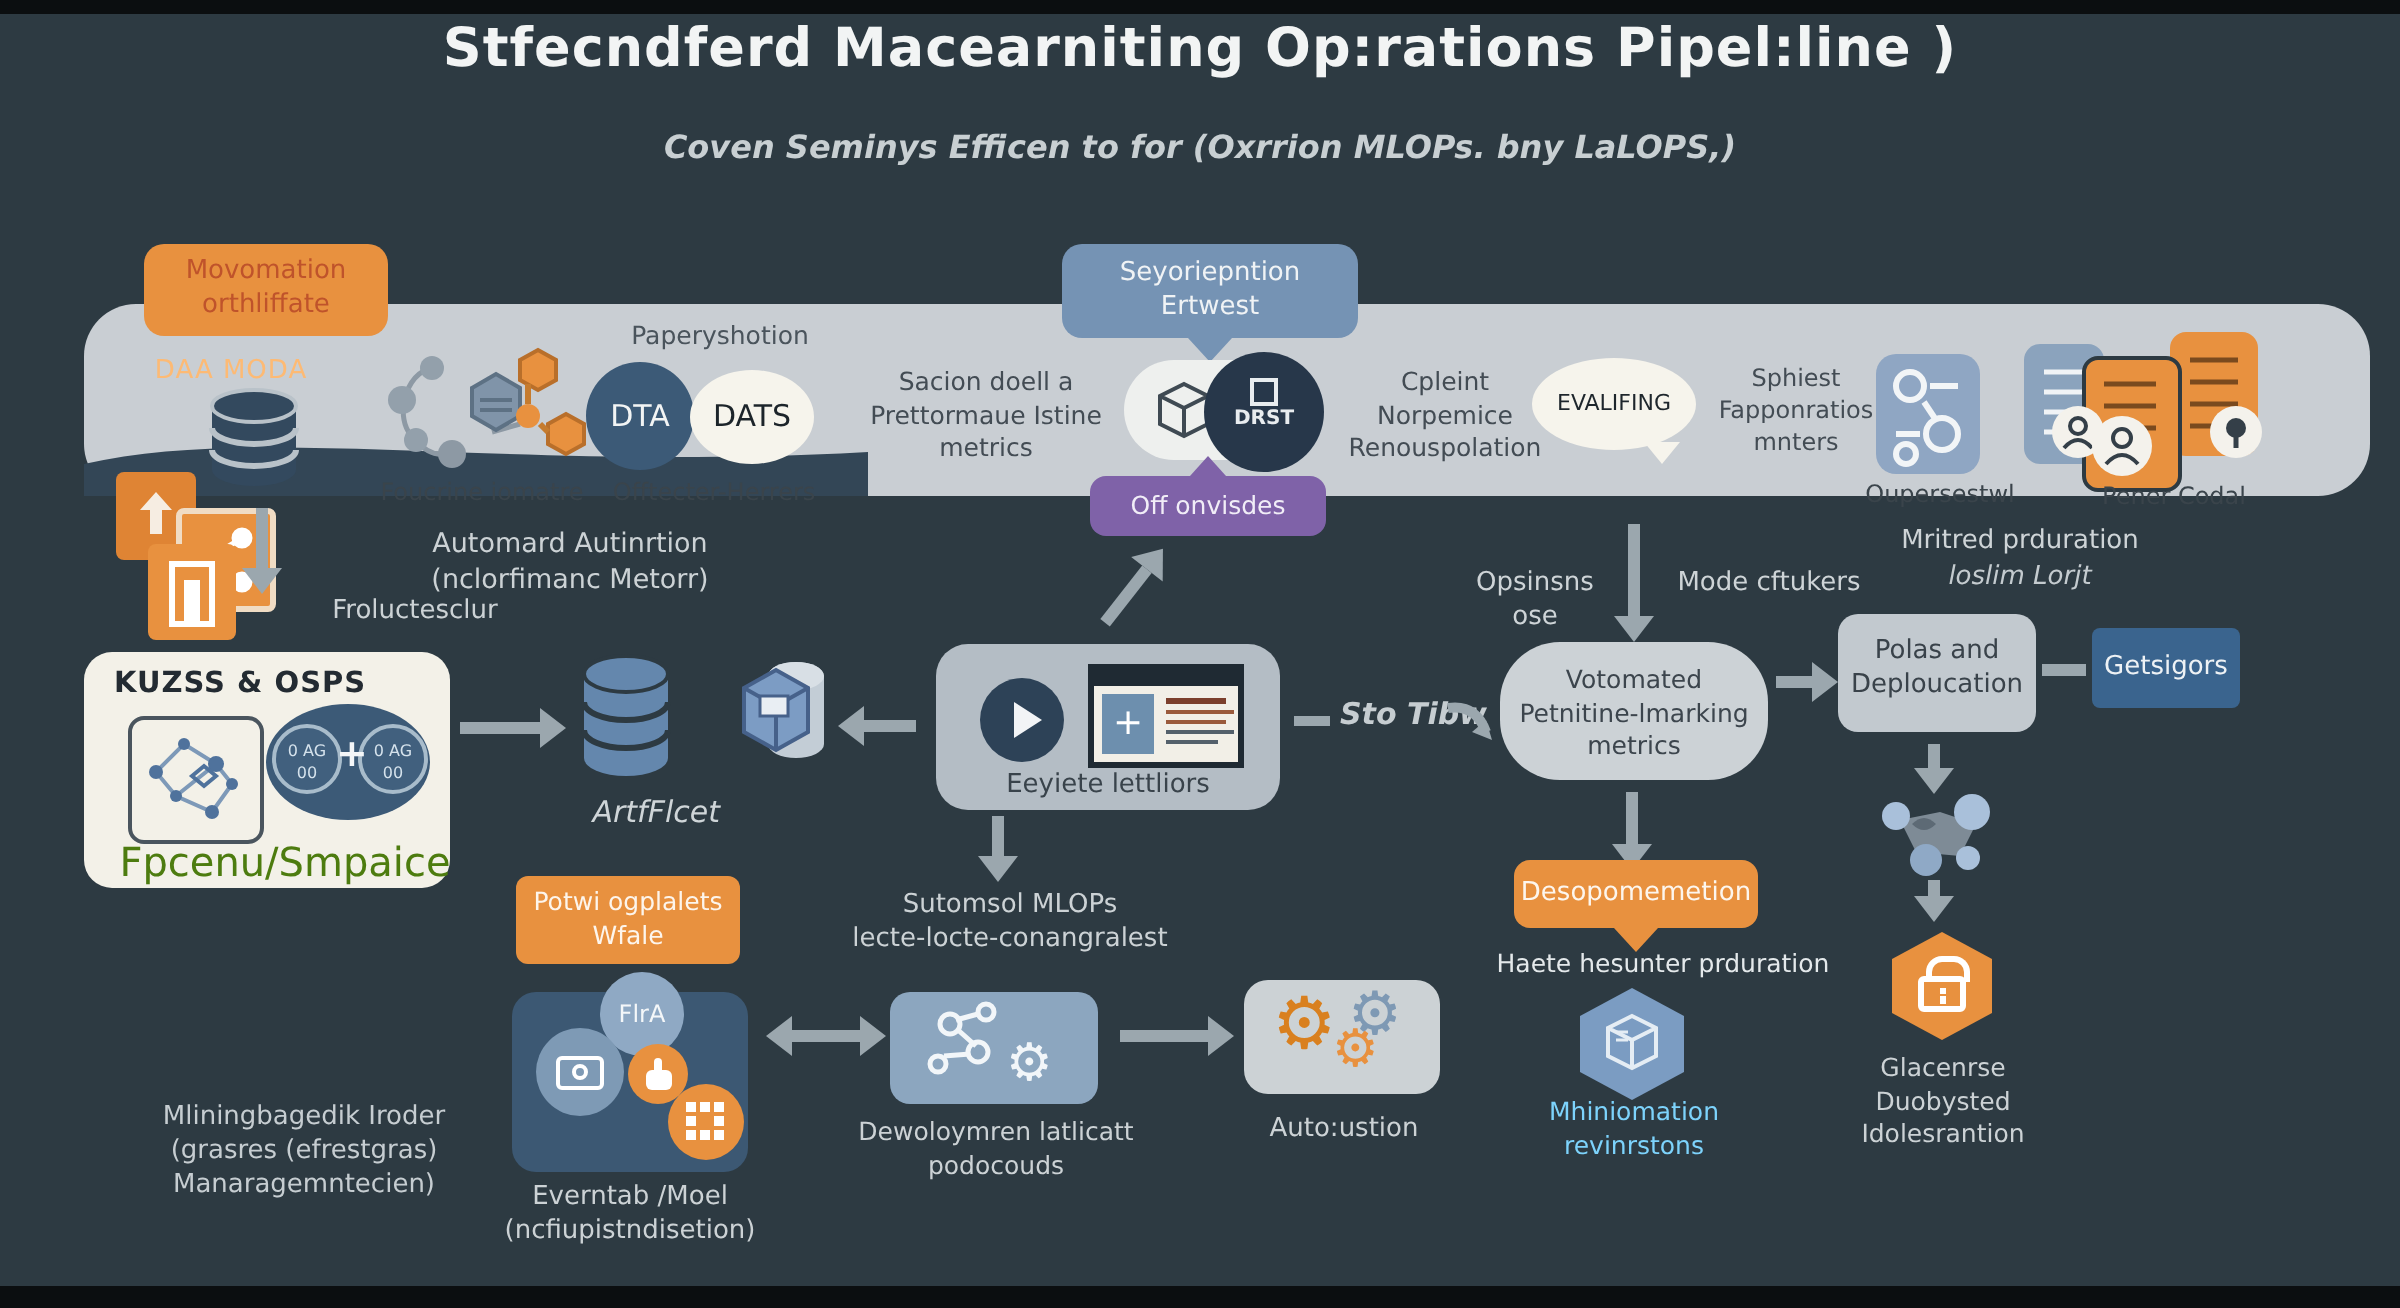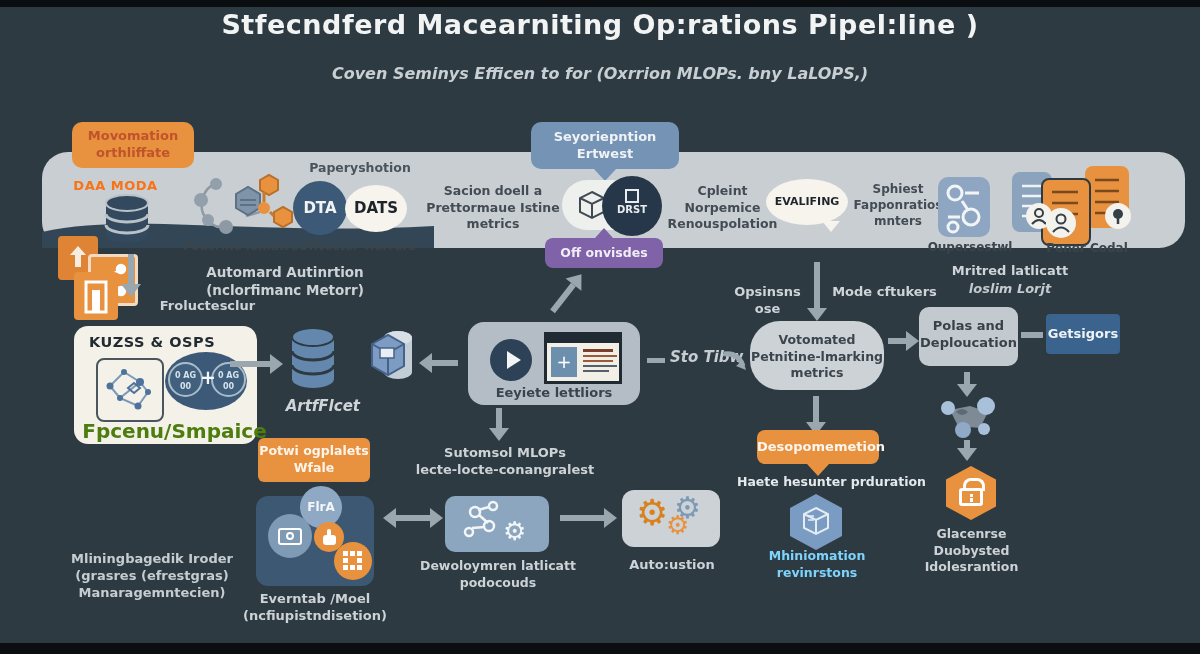--- a/index.html
+++ b/index.html
@@ -1,20 +1,20 @@
 <!DOCTYPE html>
 <html><head>
 <meta charset="utf-8">
 <style>
   html,body{margin:0;padding:0;background:#1c2227;}
   #canvas{position:relative;width:1200px;height:654px;background:#2d3a42;overflow:hidden;
           font-family:"DejaVu Sans","Liberation Sans",sans-serif;}
   .abs{position:absolute;}
   .pre{white-space:pre-line;}
-  .lbl{font-weight:bold;text-align:center;line-height:1.32;}
+  .lbl{font-weight:normal;text-align:center;line-height:1.32;}
   .bar{position:absolute;left:0;width:1200px;background:#0b0e10;}
   
   .ar{position:absolute;background:#9ba7ae;}
   .ar.v{width:6px;}
   .ar.v.down::after{content:"";position:absolute;top:100%;left:50%;margin-left:-10px;
     border:10px solid transparent;border-top:13px solid #9ba7ae;border-bottom:0;}
   .ar.v.up::after{content:"";position:absolute;bottom:100%;left:50%;margin-left:-10px;
     border:10px solid transparent;border-bottom:13px solid #9ba7ae;border-top:0;}
   .ar.h{height:6px;}
   .ar.h.right::after{content:"";position:absolute;left:100%;top:50%;margin-top:-10px;
@@ -47,21 +47,21 @@
   <div class="abs" style="left:0;top:64px;width:1200px;text-align:center;color:#c8cfd2;font-size:16px;font-weight:bold;font-style:italic;">Coven Seminys Efficen to for (Oxrrion MLOPs. bny LaLOPS,)</div>
 
   <div class="abs" style="left:42px;top:152px;width:1143px;height:96px;background:#c9ced3;border-radius:26px;"></div>
   <svg class="abs" style="left:42px;top:218px;" width="392" height="30">
     <path d="M0,30 L0,14 C90,-6 210,18 392,8 L392,30 Z" fill="#334656"></path>
   </svg>
 
   <div class="abs lbl pre" style="left:72px;top:122px;width:122px;height:46px;background:#e8913f;border-radius:10px;color:#bf532b;font-size:13px;padding-top:5px;box-sizing:border-box;">Movomation
 orthliffate</div>
 
-  <div class="abs lbl" style="left:58px;top:177px;width:115px;color:#f97316;font-size:13px;letter-spacing:0.5px;">DAA MODA</div>
+  <div class="abs lbl" style="left:58px;top:177px;width:115px;color:#fdba74;font-size:13px;letter-spacing:0.5px;">DAA MODA</div>
   <svg class="abs" style="left:98px;top:193px;" width="58" height="52">
     <path d="M8 10 v32 a21 8 0 0 0 42 0 V10" fill="#33495e"></path>
     <ellipse cx="29" cy="10" rx="21" ry="8" fill="#33495e" stroke="#b9c2c9" stroke-width="2"></ellipse>
     <path d="M8 21 a21 8 0 0 0 42 0 M8 32 a21 8 0 0 0 42 0" stroke="#b9c2c9" stroke-width="3" fill="none"></path>
   </svg>
 
   <div class="abs" style="left:58px;top:236px;width:40px;height:44px;background:#df8434;border-radius:4px;">
     <svg width="40" height="44">
         <path d="M20 10 l-8 9 h5 v12 h6 v-12 h5 Z" fill="#f6ede2"></path>
       </svg>
@@ -183,24 +183,24 @@
   <div class="abs lbl" style="left:1032px;top:241px;width:110px;color:#3a444b;font-size:12px;">Pener Codal</div>
 
   <div class="abs lbl pre" style="left:200px;top:264px;width:170px;color:#ccd2d5;font-size:13.5px;">Automard Autinrtion
 (nclorfimanc Metorr)</div>
   <div class="ar v down" style="left:128px;top:254px;height:30px;"></div>
   <div class="abs lbl" style="left:150px;top:297px;width:115px;color:#ccd2d5;font-size:13px;">Froluctesclur</div>
 
   <div class="abs lbl" style="left:725px;top:283px;width:85px;color:#ced4d7;font-size:13px;">Opsinsns ose</div>
   <div class="ar v down" style="left:814px;top:262px;height:46px;"></div>
   <div class="abs lbl" style="left:832px;top:283px;width:105px;color:#ced4d7;font-size:13px;">Mode cftukers</div>
-  <div class="abs lbl" style="left:930px;top:262px;width:160px;color:#ced4d7;font-size:13px;">Mritred latlicatt</div>
+  <div class="abs lbl" style="left:930px;top:262px;width:160px;color:#ced4d7;font-size:13px;">Mritred prduration</div>
   <div class="abs lbl" style="left:930px;top:280px;width:160px;color:#c4cbcf;font-size:13px;font-style:italic;">loslim Lorjt</div>
 
-  <div class="abs" style="left:42px;top:326px;width:183px;height:118px;background:#f3f1e8;border-radius:14px;margin-left:32px;">
+  <div class="abs" style="left:42px;top:326px;width:183px;height:118px;background:#f3f1e8;border-radius:14px;">
     <div style="position:absolute;left:15px;top:8px;font-weight:bold;font-size:14.5px;color:#232b32;letter-spacing:0.5px;">KUZSS &amp; OSPS</div>
     <div style="position:absolute;left:22px;top:32px;width:64px;height:60px;border:2.5px solid #4a555e;border-radius:8px;">
       <svg width="60" height="56">
           <g stroke="#7d99b8" stroke-width="2" fill="none">
         <path d="M12 26 L26 12 L42 22 L22 38 L40 46 L50 32 L42 22 M12 26 L22 38"></path>
           </g>
         <circle cx="12" cy="26" r="3.5" fill="#4f729c"></circle>
           <circle cx="26" cy="12" r="3" fill="#4f729c"></circle>
         <circle cx="42" cy="22" r="4" fill="#4f729c"></circle>
           <circle cx="22" cy="38" r="3" fill="#4f729c"></circle>

